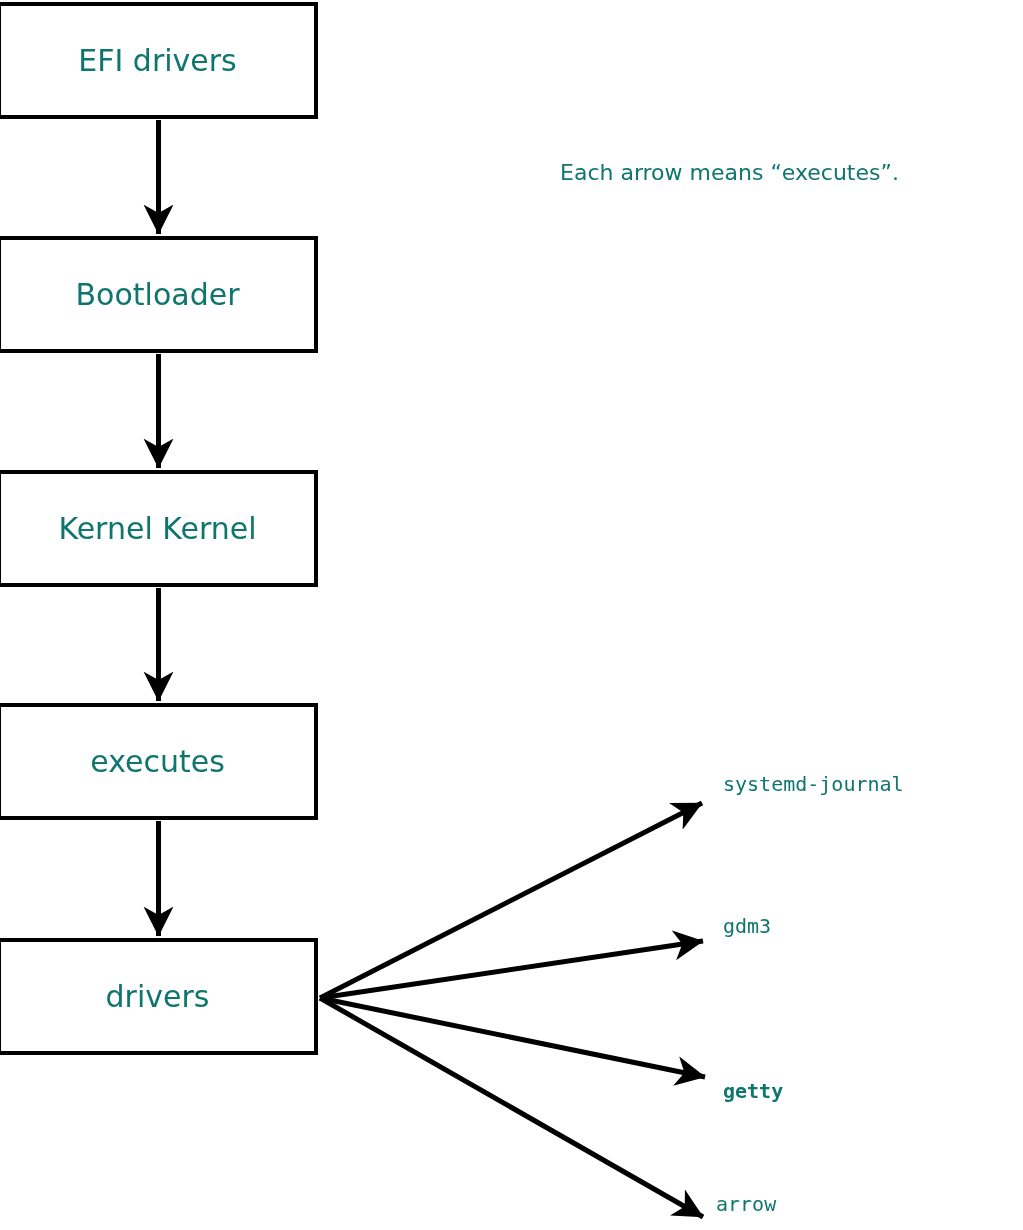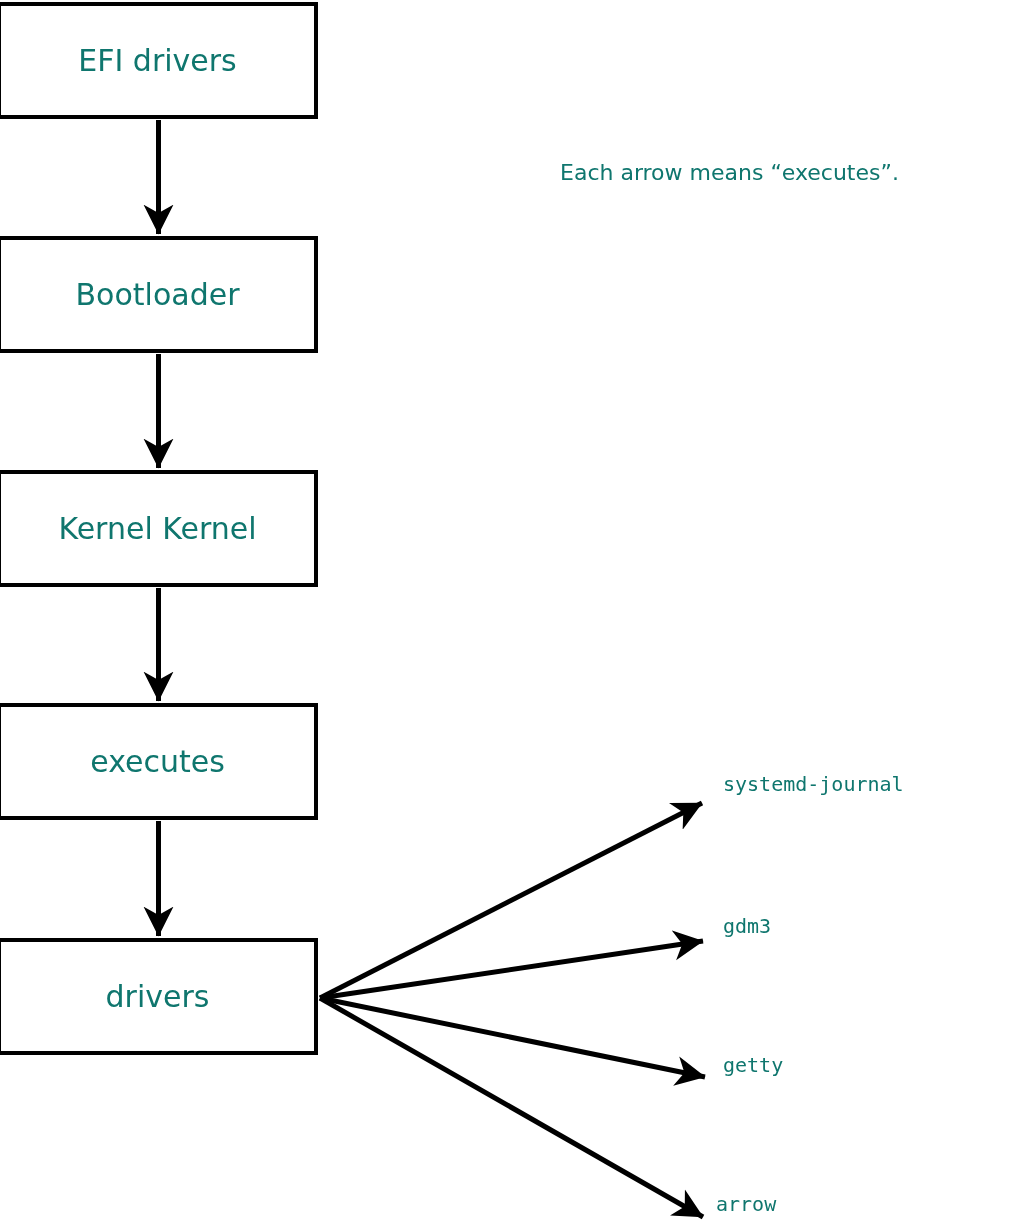--- a/index.html
+++ b/index.html
@@ -57,21 +57,21 @@
   }
   .service-label {
     position: absolute;
     font-family: "DejaVu Sans Mono", "Liberation Mono", monospace;
     font-size: 20px;
     line-height: 1.15;
     white-space: nowrap;
   }
   .svc-journal { left: 723px; top: 773px; }
   .svc-gdm3    { left: 723px; top: 915px; text-align: center; }
-  .svc-getty   { left: 723px; top: 1054px; }
+  .svc-getty   { left: 723px; top: 1080px; font-weight: bold; }
   .svc-sshd    { left: 716px; top: 1193px; }
 </style>
 </head>
 <body>
 
 <div id="canvas">
 
   <svg id="arrows-layer" viewBox="0 0 1023 1230" xmlns="http://www.w3.org/2000/svg">
     <defs>
       <marker id="arrowhead" viewBox="0 0 10 10" refX="9.8" refY="5" markerWidth="6" markerHeight="6.6" markerUnits="strokeWidth" orient="auto">

